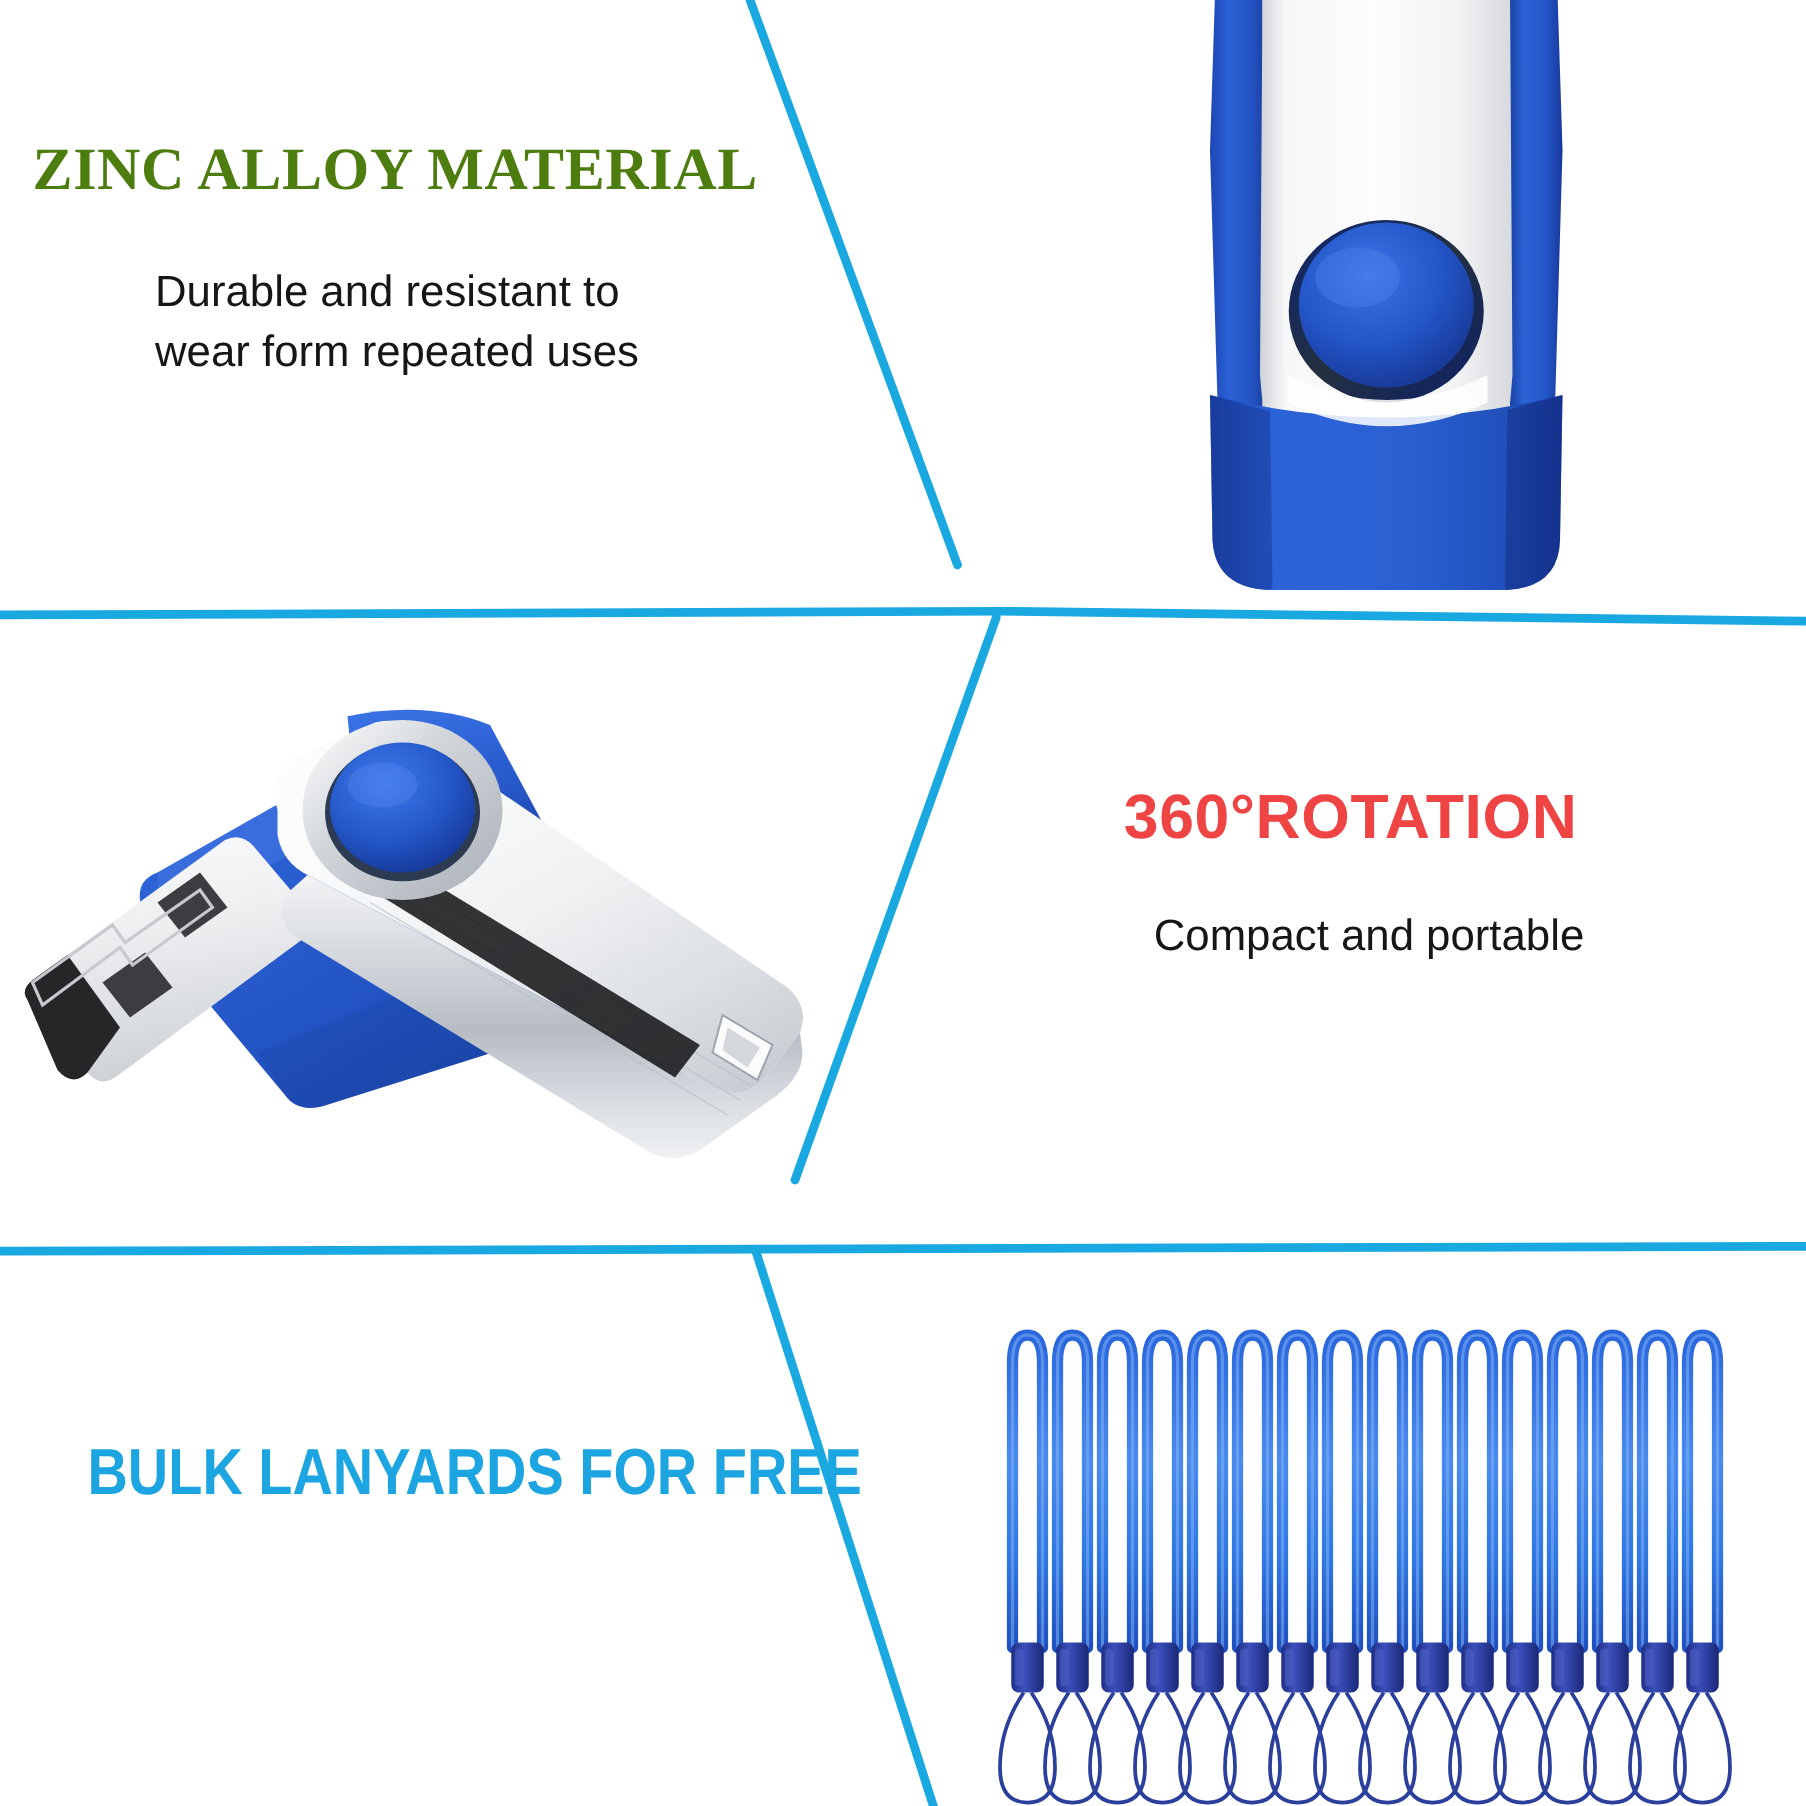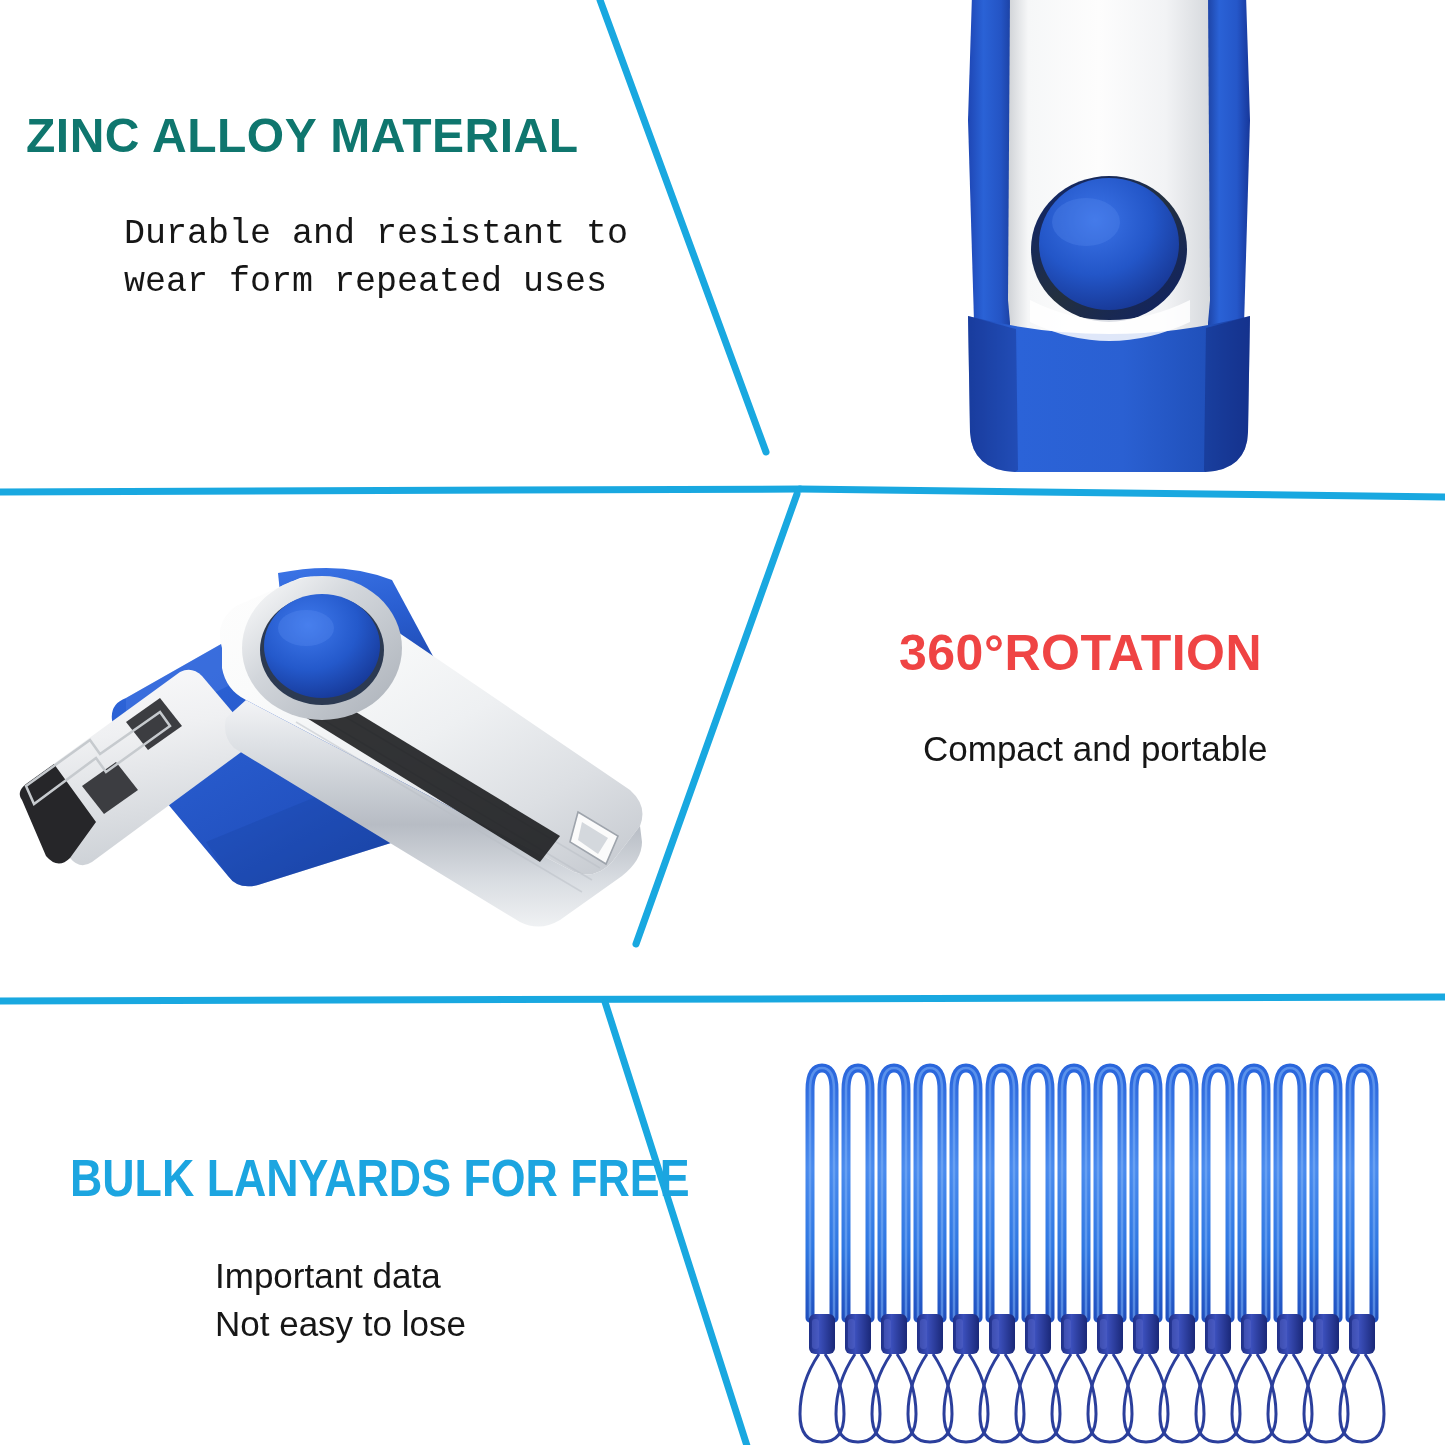--- a/index.html
+++ b/index.html
@@ -17,22 +17,22 @@
   }
   .subline{
     position:absolute;
     color:#161616;
     font-weight:400;
     line-height:1.38;
     white-space:pre-line;
   }
 
   
-  #h1{left:26px;top:112px;font-size:48px;color:#0f766e;}
-  #s1{left:124px;top:210px;font-size:35px;text-align:left;font-family:Liberation Mono, monospace;}
+  #h1{left:26px;top:112px;font-size:48px;color:#4d7c0f;font-family:Liberation Serif, serif;}
+  #s1{left:124px;top:210px;font-size:35px;text-align:left;}
 
   
   #h2{left:899px;top:628px;font-size:50px;color:#ef4444;}
   #s2{left:923px;top:725px;font-size:35px;}
 
   
   #h3{left:70px;top:1152px;font-size:52px;color:#1ca5e0;
       transform:scaleX(0.86);transform-origin:left center;letter-spacing:0px;}
   #s3{left:215px;top:1252px;font-size:35px;}
 </style>
@@ -278,16 +278,14 @@
   </svg>
 
   <div class="headline" id="h1">ZINC ALLOY MATERIAL</div>
   <div class="subline" id="s1">Durable and resistant to
 wear form repeated uses</div>
 
   <div class="headline" id="h2">360°ROTATION</div>
   <div class="subline" id="s2">Compact and portable</div>
 
   <div class="headline" id="h3">BULK LANYARDS FOR FREE</div>
-  <div class="subline" id="s3">Important data
-Not easy to lose</div>
 
 </div>
 
 </body></html>

